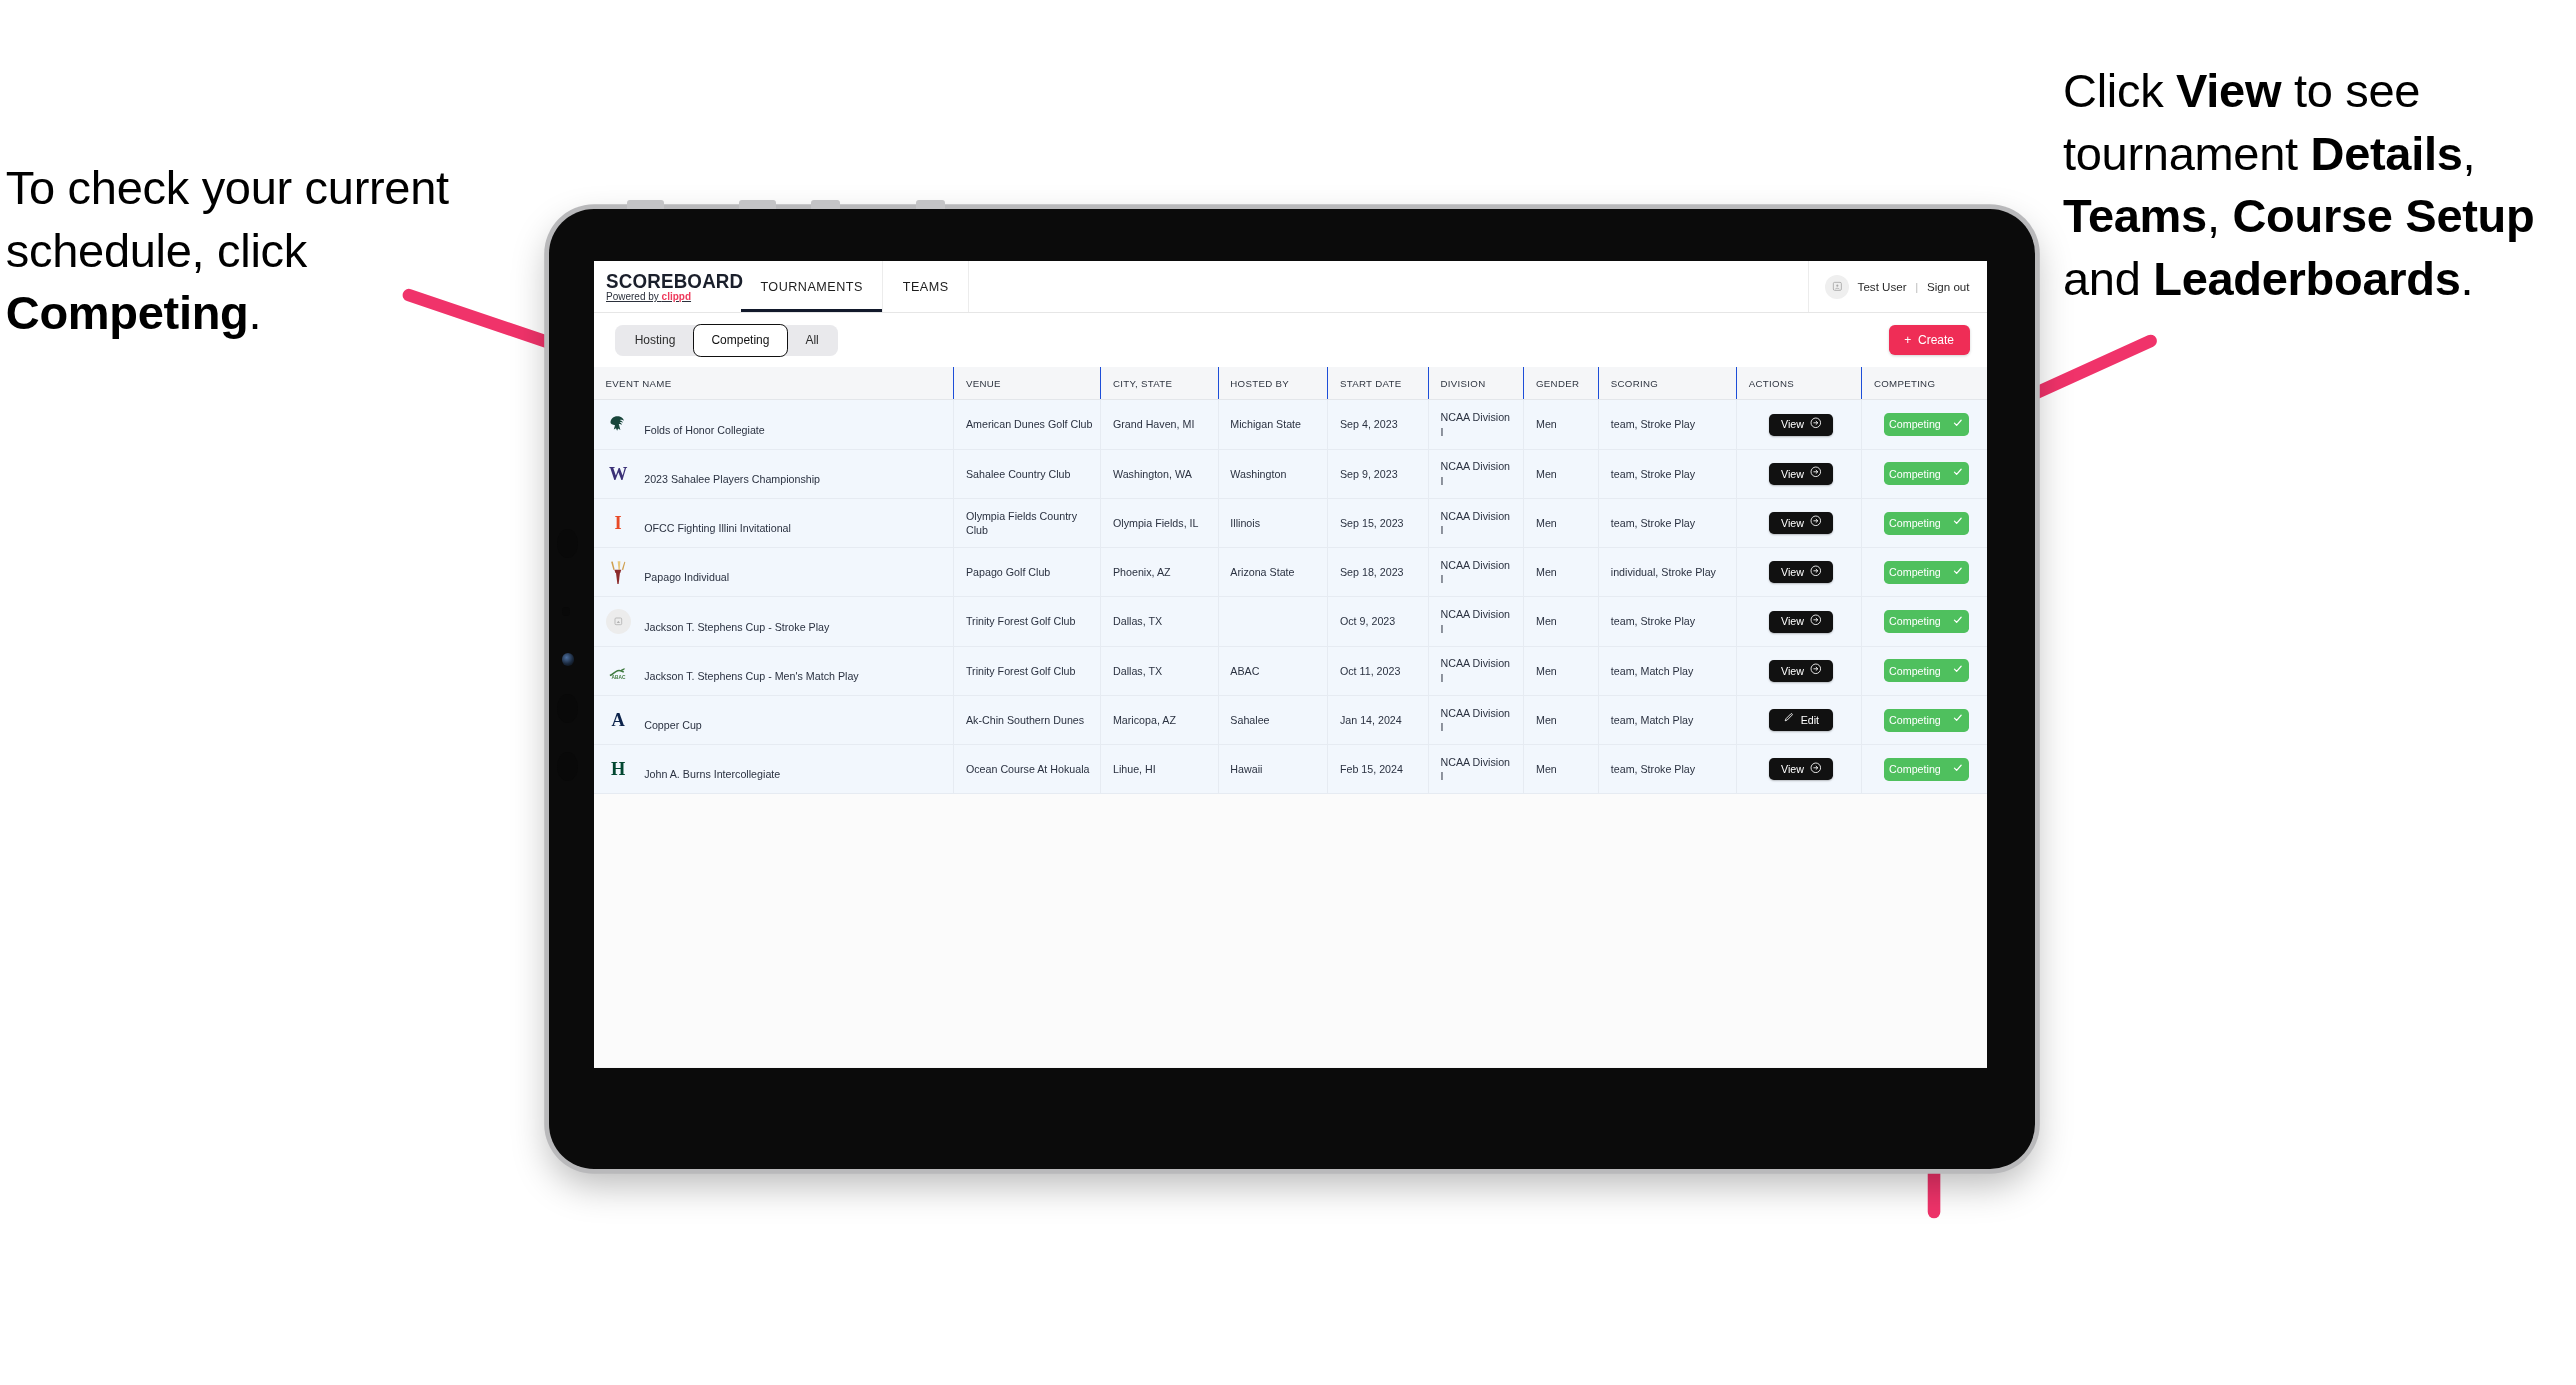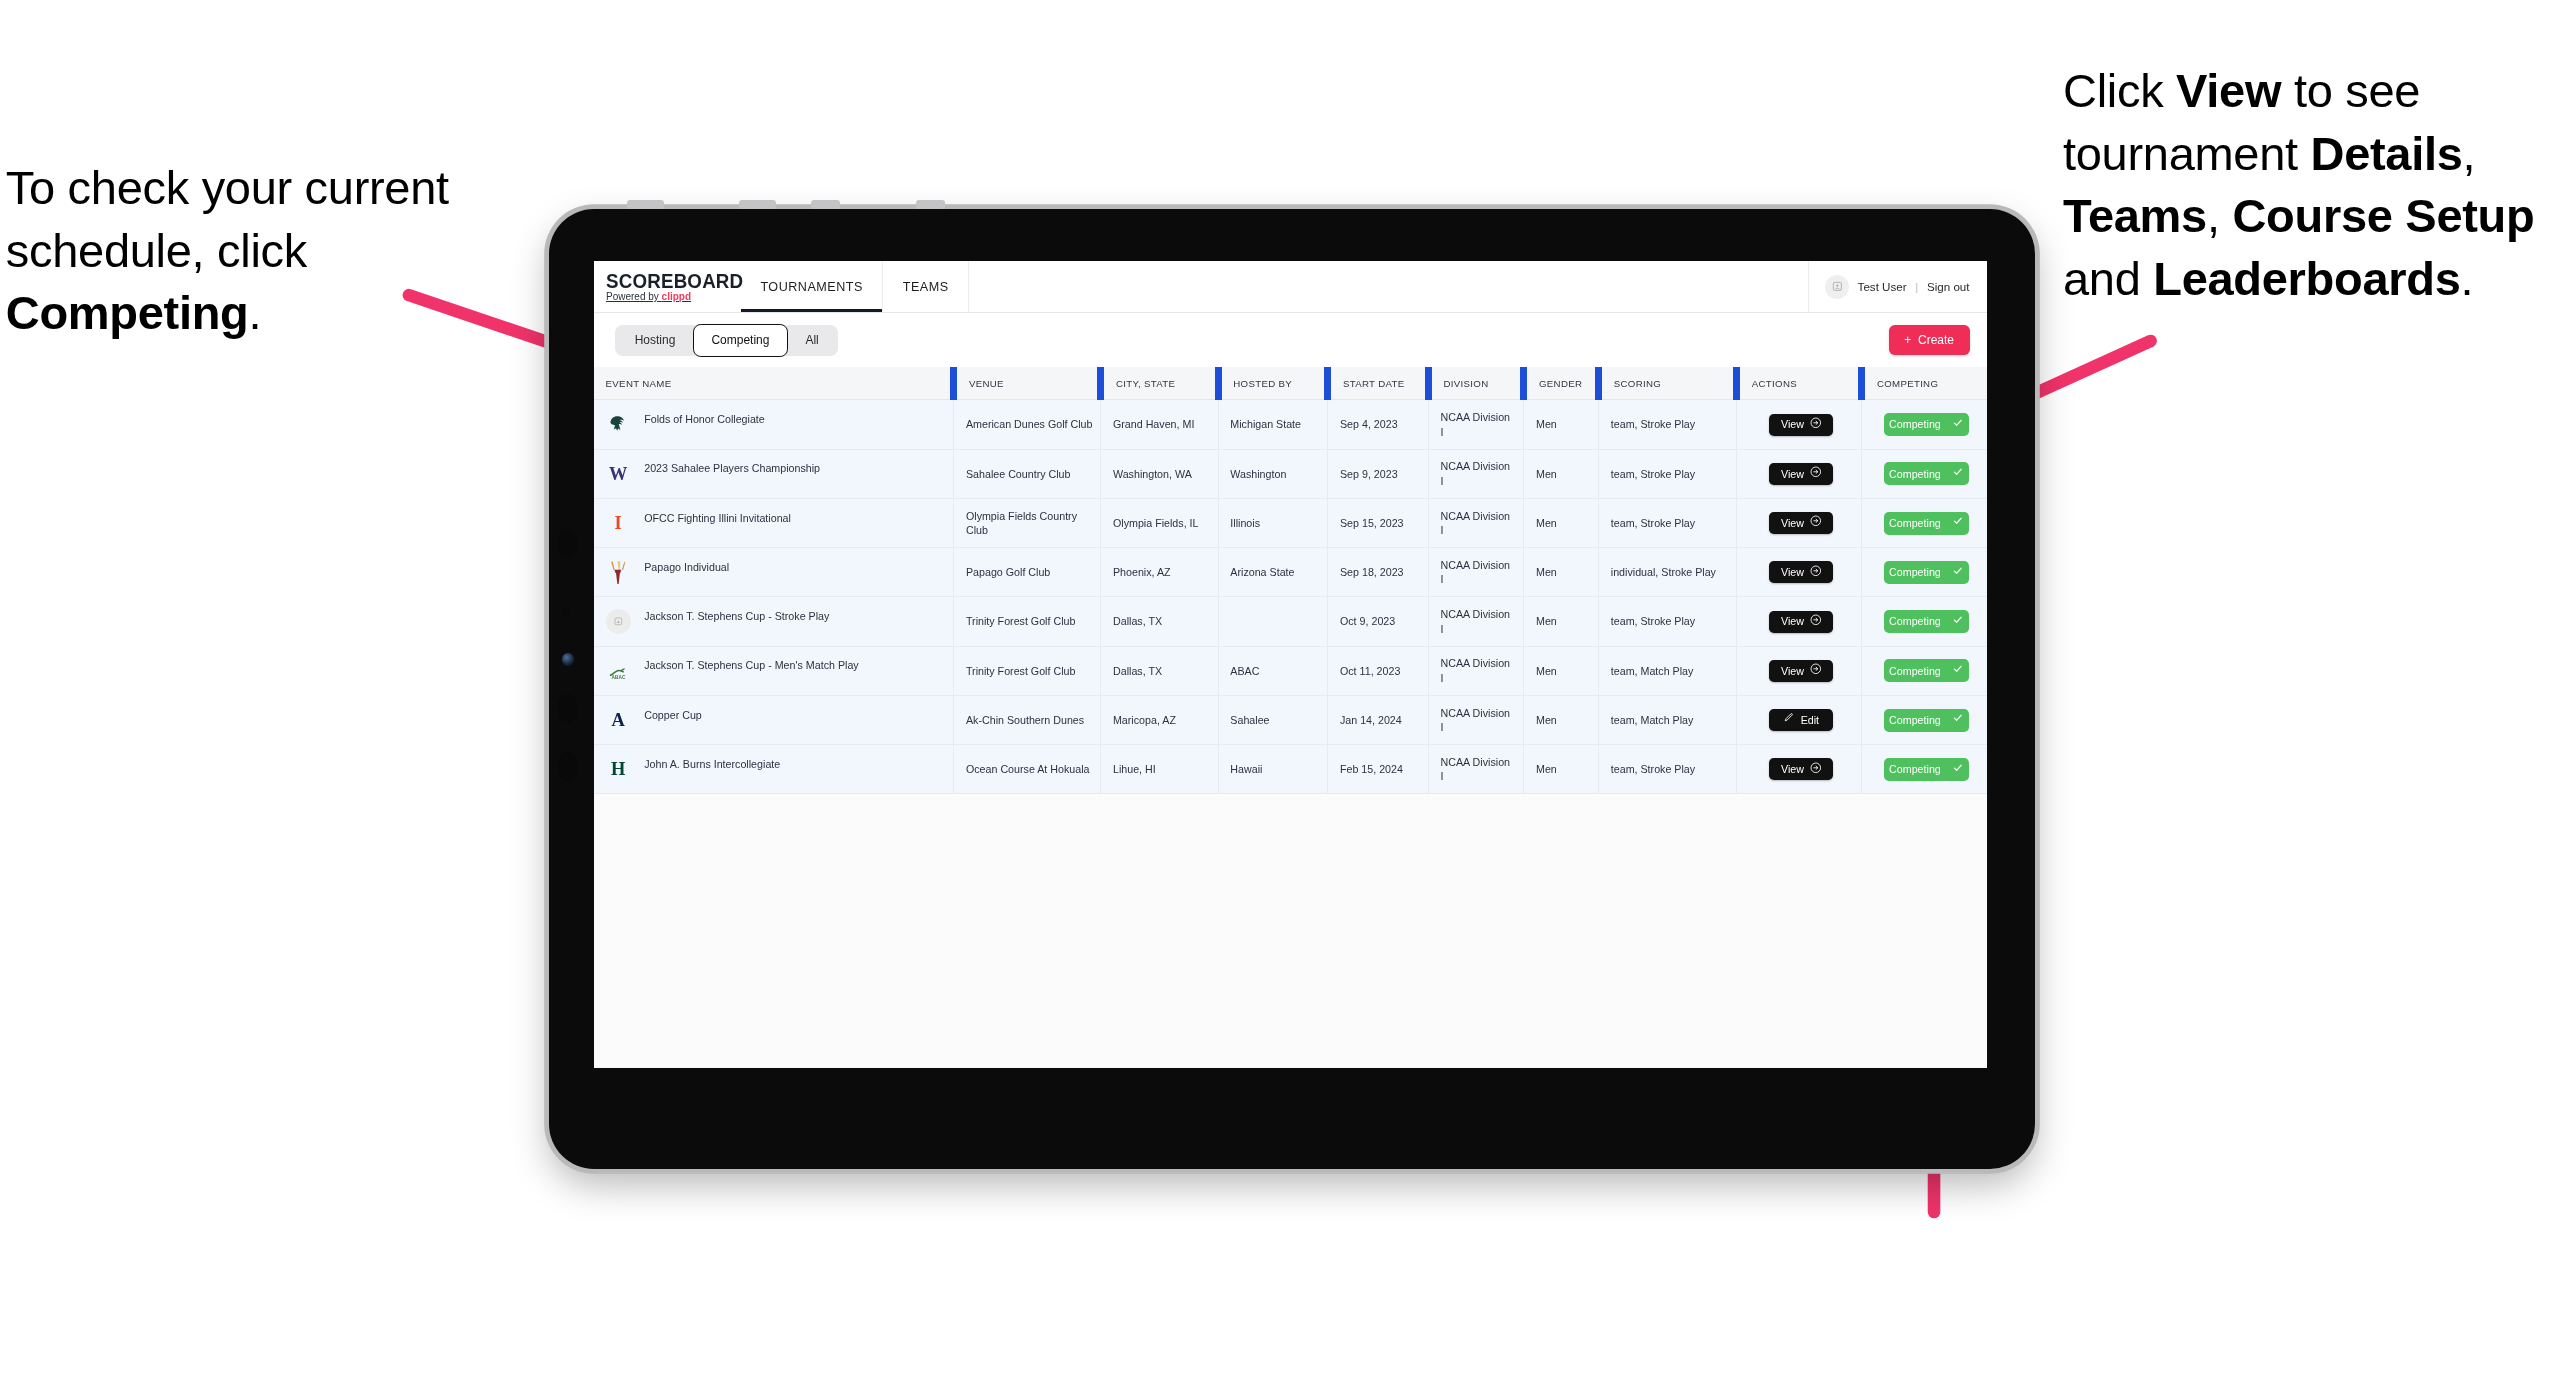--- a/index.html
+++ b/index.html
@@ -134,21 +134,21 @@
   }
 
   
   #table-wrap { background:#fbfbfb; height: calc(100% - 107px); }
   table#grid { width:100%; border-collapse: collapse; table-layout: fixed; }
   #grid thead th {
     background:#f5f6f8; text-align:left;
     font-size: 9.7px; font-weight: 400; color:#2f3540;
     letter-spacing: 0.3px; padding: 10.7px 0 10.7px 11.6px;
     border-bottom: 1px solid #e3e6ea;
-    border-right: 7px solid #1d4ed8;
+    border-right: 1px solid #1d4ed8;
     white-space: nowrap;
   }
   #grid tbody td {
     background:#f2f7fd;
     font-size: 10.7px; color:#2b3241; padding: 9.7px 7.8px 9.7px 11.6px;
     border-bottom: 1px solid #e6ebf2;
     border-right: 1px solid #e6ebf2;
     vertical-align: middle; line-height: 1.35;
   }
   #grid tbody tr td:last-child, #grid thead th:last-child { border-right: none; }
@@ -156,21 +156,21 @@
   .c-venue  { width: 114px; }
   .c-city   { width: 91px; }
   .c-host   { width: 85px; }
   .c-date   { width: 78px; }
   .c-div    { width: 74px; }
   .c-gender { width: 58px; }
   .c-score  { width: 107px; }
   .c-action { width: 97px; }
   .c-comp   { width: 97px; }
 
-  .event-cell { display:flex; align-items:flex-start; gap: 13.6px; }
+  .event-cell { display:flex; align-items:flex-end; gap: 13.6px; }
   .logo {
     width: 25px; height: 25px; flex: 0 0 25px;
     display:flex; align-items:center; justify-content:center;
     font-weight: 700; font-size: 18.4px; line-height: 1;
     font-family: "Liberation Serif", serif;
   }
   .logo.generic {
     background:#ececec; border-radius:50%;
     color:#a8a8a8; font-size: 10.7px; font-family:"Liberation Sans",sans-serif;
   }

